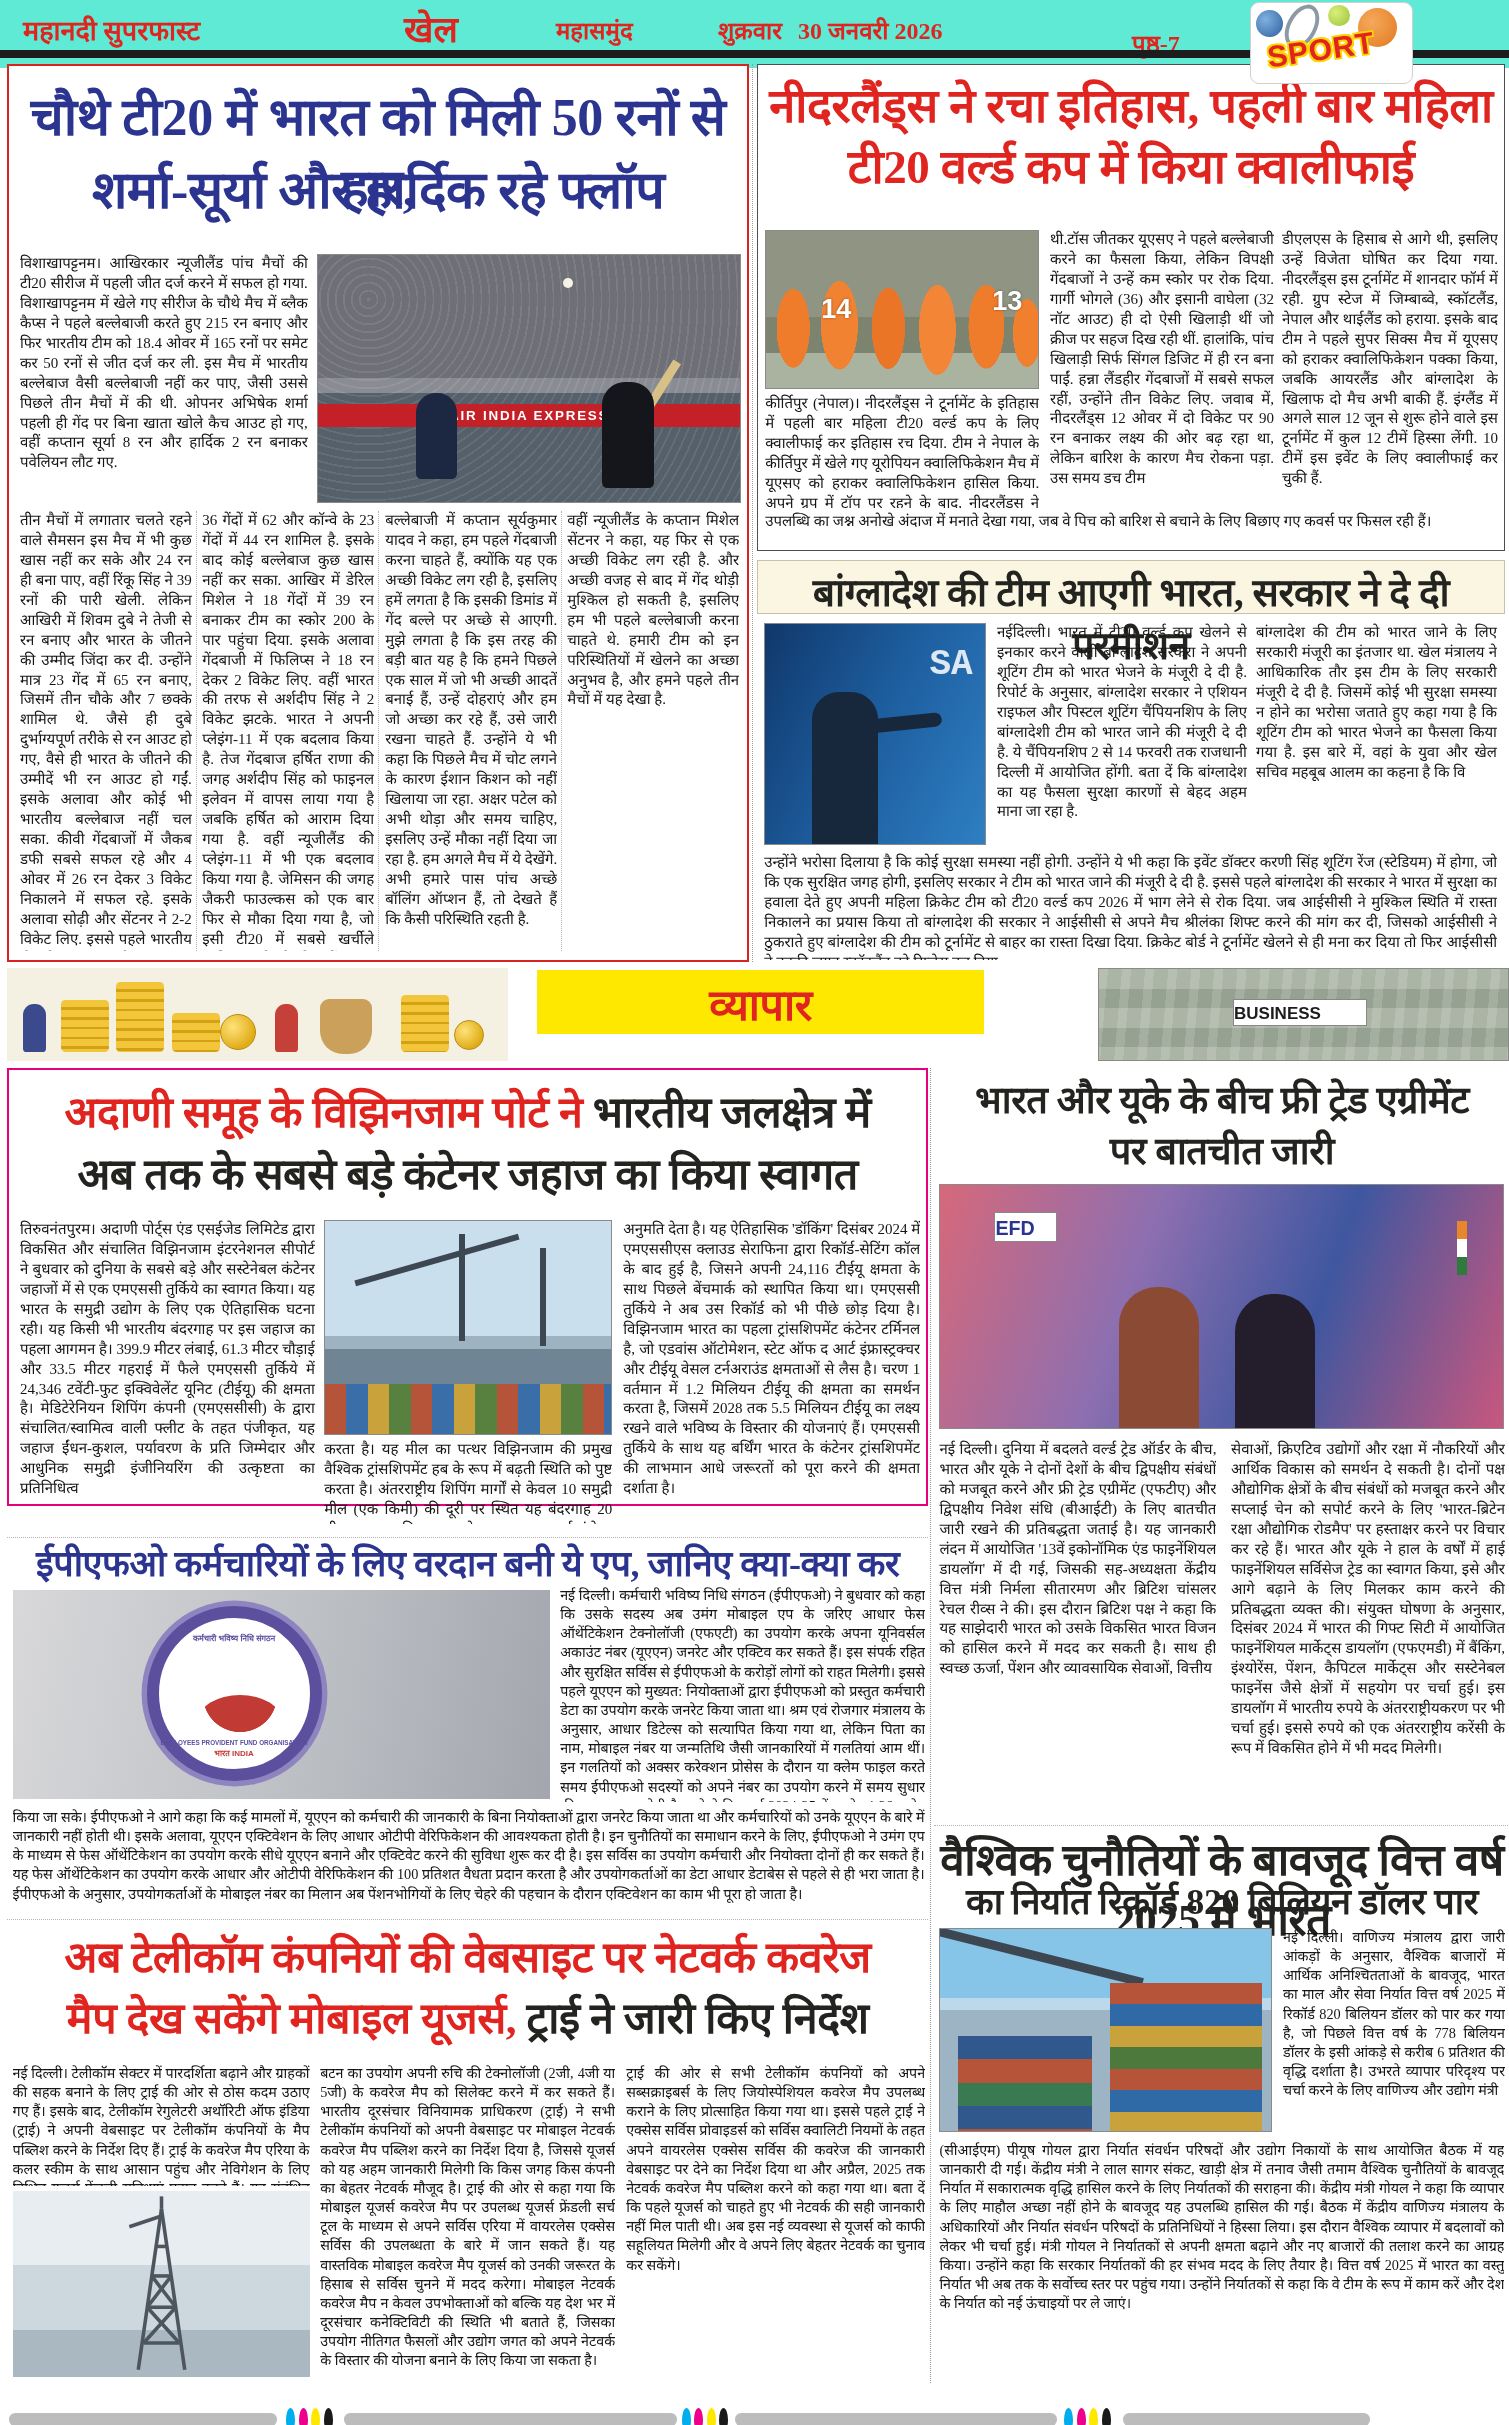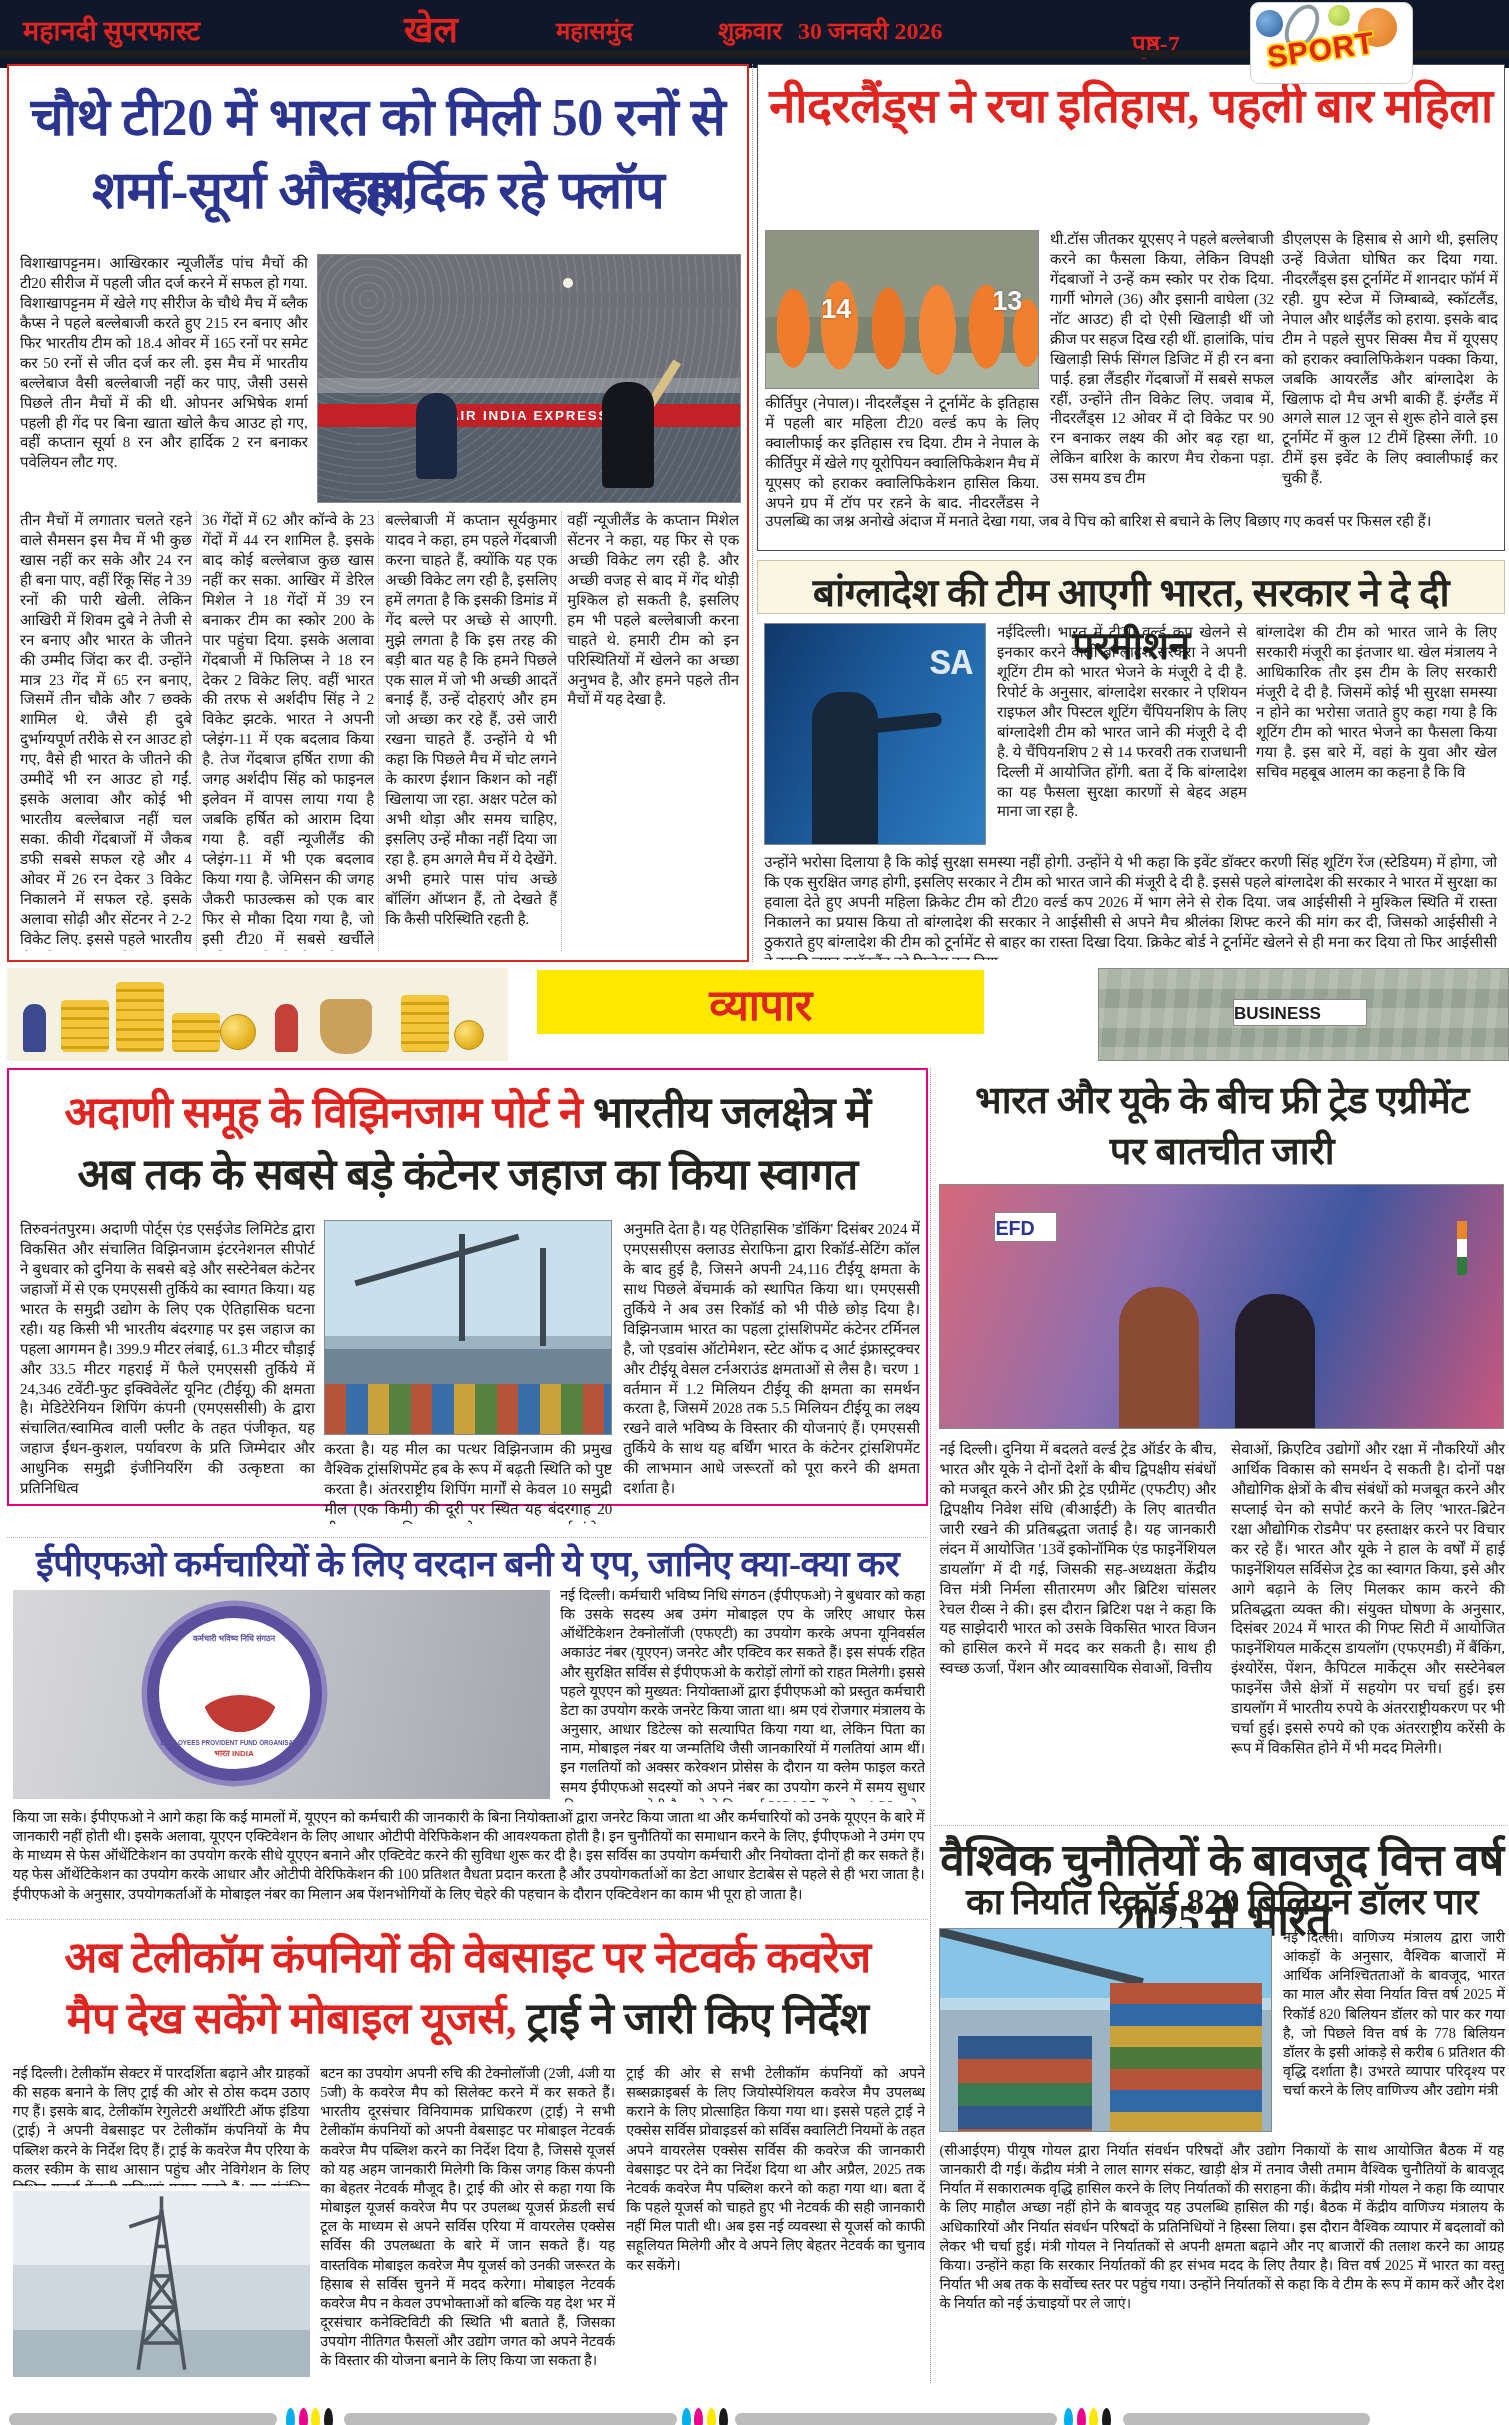--- a/index.html
+++ b/index.html
@@ -5,21 +5,21 @@
 *{margin:0;padding:0;box-sizing:border-box}
 html,body{background:#ffffff}
 .page{position:relative;width:1510px;height:2426px;background:#fff;overflow:hidden;
   font-family:"Liberation Serif","DejaVu Serif",serif;color:#141414}
 .abs{position:absolute}
 .bt{font-size:15px;line-height:1.33;text-align:justify;color:#151515;overflow:hidden}
 .bt-sm{font-size:14.3px;line-height:1.34;text-align:justify;color:#151515;overflow:hidden}
 .hl{position:absolute;left:0;right:0;text-align:center;font-weight:bold;letter-spacing:-0.4px}
 .blue{color:#2b3590}.red{color:#e0241f}.blk{color:#232320}
 
-.masthead{left:0;top:0;width:1510px;height:68px;background:#0f172a}
+.masthead{left:0;top:0;width:1510px;height:68px;background:#5eead4}
 .masthead span{position:absolute;font-weight:bold;color:#e0241f;white-space:nowrap}
 .rule{left:0;top:50px;width:1510px;height:8px;background:#1d1d1d}
 
 .t20box{left:7.2px;top:64px;width:742px;height:898px;border:2.7px solid #d9251f;background:#fff}
 .nlbox{left:757px;top:64px;width:748px;height:487px;border:1.8px solid #4e4e4e;background:#fff}
 .bgbox{left:757px;top:560px;width:748px;height:404px;background:#fff}
 .bgband{position:absolute;left:0;top:0;width:100%;height:54px;background:#fbf6e2;border:0.9px solid #c8c3a8}
 .adanibox{left:7.2px;top:1068px;width:921px;height:438px;border:2.7px solid #e6007d;background:#fff}
 .vdot{border-left:1.8px dotted #9a9a9a}
 .hdot{border-top:1.8px dotted #b5b5b5}
@@ -116,20 +116,21 @@
     <div class="coldiv" style="left:187px;top:445px;height:440px"></div>
     <div class="abs bt" style="left:193px;top:445px;width:172px;height:440px">36 गेंदों में 62 और कॉन्वे के 23 गेंदों में 44 रन शामिल है. इसके बाद कोई बल्लेबाज कुछ खास नहीं कर सका. आखिर में डेरिल मिशेल ने 18 गेंदों में 39 रन बनाकर टीम का स्कोर 200 के पार पहुंचा दिया. इसके अलावा गेंदबाजी में फिलिप्स ने 18 रन देकर 2 विकेट लिए. वहीं भारत की तरफ से अर्शदीप सिंह ने 2 विकेट झटके. भारत ने अपनी प्लेइंग-11 में एक बदलाव किया है. तेज गेंदबाज हर्षित राणा की जगह अर्शदीप सिंह को फाइनल इलेवन में वापस लाया गया है जबकि हर्षित को आराम दिया गया है. वहीं न्यूजीलैंड की प्लेइंग-11 में भी एक बदलाव किया गया है. जेमिसन की जगह जैकरी फाउल्कस को एक बार फिर से मौका दिया गया है, जो इसी टी20 में सबसे खर्चीले साबित हुए थे. दो ओवर में 67 रन दे चुके थे. इस ओवर में भी 209 रन को चेज कर लिया था. टॉस के समय</div>
     <div class="coldiv" style="left:369px;top:445px;height:440px"></div>
     <div class="abs bt" style="left:376px;top:445px;width:172px;height:440px">बल्लेबाजी में कप्तान सूर्यकुमार यादव ने कहा, हम पहले गेंदबाजी करना चाहते हैं, क्योंकि यह एक अच्छी विकेट लग रही है, इसलिए हमें लगता है कि इसकी डिमांड में गेंद बल्ले पर अच्छे से आएगी. मुझे लगता है कि इस तरह की बड़ी बात यह है कि हमने पिछले एक साल में जो भी अच्छी आदतें बनाई हैं, उन्हें दोहराएं और हम जो अच्छा कर रहे हैं, उसे जारी रखना चाहते हैं. उन्होंने ये भी कहा कि पिछले मैच में चोट लगने के कारण ईशान किशन को नहीं खिलाया जा रहा. अक्षर पटेल को अभी थोड़ा और समय चाहिए, इसलिए उन्हें मौका नहीं दिया जा रहा है. हम अगले मैच में ये देखेंगे. अभी हमारे पास पांच अच्छे बॉलिंग ऑप्शन हैं, तो देखते हैं कि कैसी परिस्थिति रहती है.</div>
     <div class="coldiv" style="left:552px;top:445px;height:440px"></div>
     <div class="abs bt" style="left:558px;top:445px;width:172px;height:440px">वहीं न्यूजीलैंड के कप्तान मिशेल सेंटनर ने कहा, यह फिर से एक अच्छी विकेट लग रही है. और अच्छी वजह से बाद में गेंद थोड़ी मुश्किल हो सकती है, इसलिए हम भी पहले बल्लेबाजी करना चाहते थे. हमारी टीम को इन परिस्थितियों में खेलने का अच्छा अनुभव है, और हमने पहले तीन मैचों में यह देखा है.</div>
   </div>
 
   <div class="abs nlbox">
     <div class="hl red" style="top:7.2px;font-size:47px">नीदरलैंड्स ने रचा इतिहास, पहली बार महिला</div>
+    <div class="hl red" style="top:68px;font-size:47px">टी20 वर्ल्ड कप में किया क्वालीफाई</div>
     <div class="photo nl-photo" style="left:7.2px;top:165px;width:274px;height:159px">
       <span class="jersey" style="left:55px;top:63px">14</span>
       <span class="jersey" style="right:16px;top:55px">13</span>
     </div>
     <div class="abs bt" style="left:7.2px;top:329px;width:274px;height:114px">कीर्तिपुर (नेपाल)। नीदरलैंड्स ने टूर्नामेंट के इतिहास में पहली बार महिला टी20 वर्ल्ड कप के लिए क्वालीफाई कर इतिहास रच दिया. टीम ने नेपाल के कीर्तिपुर में खेले गए यूरोपियन क्वालिफिकेशन मैच में यूएसए को हराकर क्वालिफिकेशन हासिल किया. अपने ग्रुप में टॉप पर रहने के बाद, नीदरलैंड्स ने अपनी जीत का सिलसिला जारी रखा,</div>
     <div class="abs bt" style="left:292px;top:165px;width:224px;height:281px">थी.टॉस जीतकर यूएसए ने पहले बल्लेबाजी करने का फैसला किया, लेकिन विपक्षी गेंदबाजों ने उन्हें कम स्कोर पर रोक दिया. गार्गी भोगले (36) और इसानी वाघेला (32 नॉट आउट) ही दो ऐसी खिलाड़ी थीं जो क्रीज पर सहज दिख रही थीं. हालांकि, पांच खिलाड़ी सिर्फ सिंगल डिजिट में ही रन बना पाईं. हन्ना लैंडहीर गेंदबाजों में सबसे सफल रहीं, उन्होंने तीन विकेट लिए. जवाब में, नीदरलैंड्स 12 ओवर में दो विकेट पर 90 रन बनाकर लक्ष्य की ओर बढ़ रहा था, लेकिन बारिश के कारण मैच रोकना पड़ा. उस समय डच टीम</div>
     <div class="abs bt" style="left:524px;top:165px;width:216px;height:281px">डीएलएस के हिसाब से आगे थी, इसलिए उन्हें विजेता घोषित कर दिया गया. नीदरलैंड्स इस टूर्नामेंट में शानदार फॉर्म में रही. ग्रुप स्टेज में जिम्बाब्वे, स्कॉटलैंड, नेपाल और थाईलैंड को हराया. इसके बाद टीम ने पहले सुपर सिक्स मैच में यूएसए को हराकर क्वालिफिकेशन पक्का किया, जबकि आयरलैंड और बांग्लादेश के खिलाफ दो मैच अभी बाकी हैं. इंग्लैंड में अगले साल 12 जून से शुरू होने वाले इस टूर्नामेंट में कुल 12 टीमें हिस्सा लेंगी. 10 टीमें इस इवेंट के लिए क्वालीफाई कर चुकी हैं.</div>
     <div class="abs bt" style="left:7.2px;top:447px;width:733px;height:34px">उपलब्धि का जश्न अनोखे अंदाज में मनाते देखा गया, जब वे पिच को बारिश से बचाने के लिए बिछाए गए कवर्स पर फिसल रही हैं।</div>
   </div>
 

